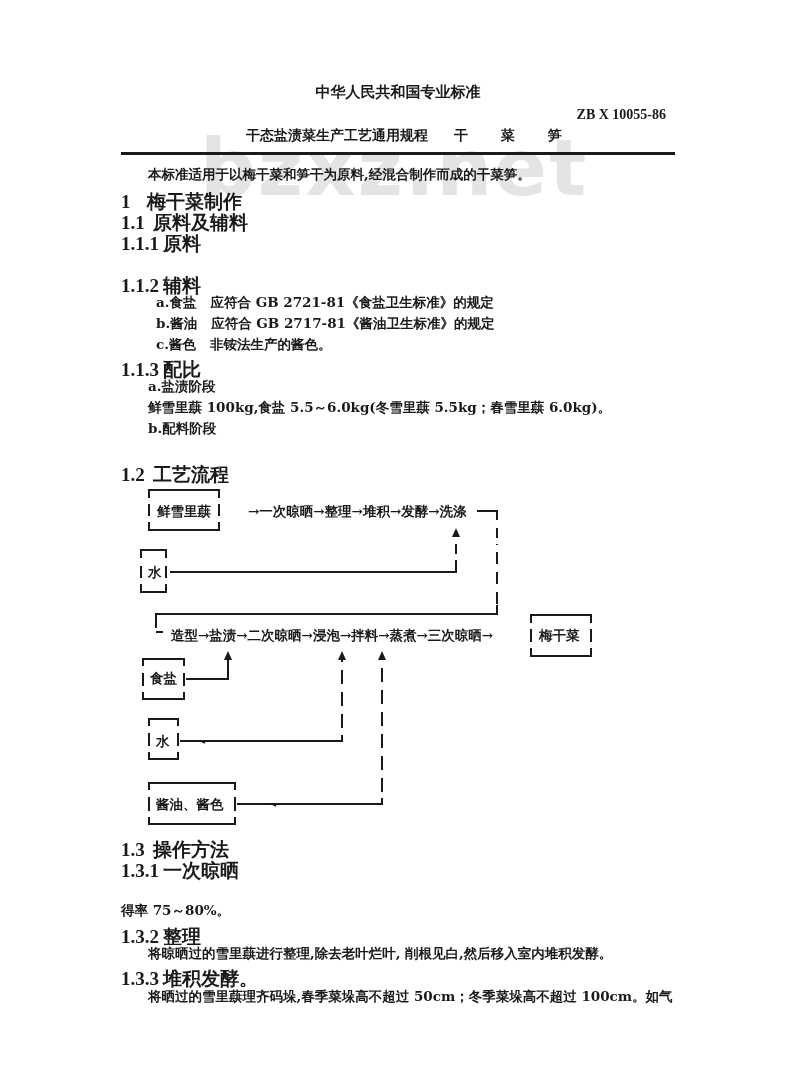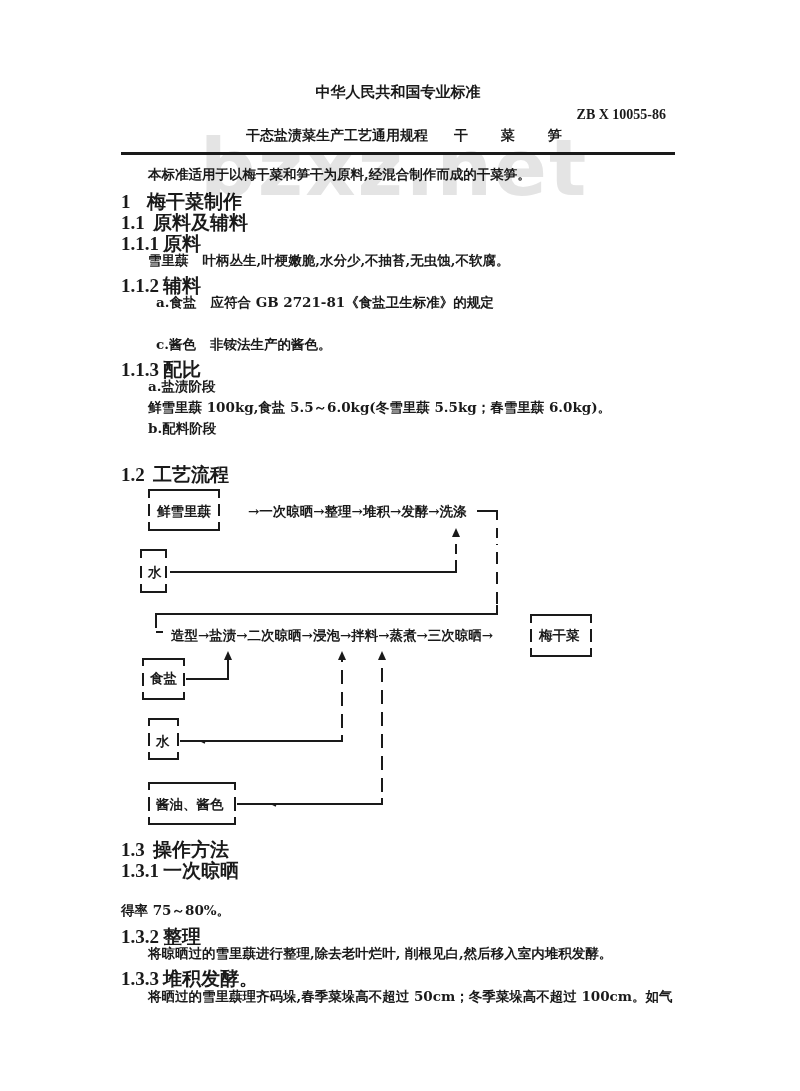--- a/index.html
+++ b/index.html
@@ -50,29 +50,29 @@
     <span class="num" style="width:26px;">1</span><span>梅干菜制作</span>
   </div>
 
   <div class="t h" style="left:121px; top:210px;">
     <span class="num" style="width:32px;">1.1</span><span>原料及辅料</span>
   </div>
 
   <div class="t h" style="left:121px; top:231px;">
     <span class="num" style="width:42px;">1.1.1</span><span>原料</span>
   </div>
-  <div class="t p" style="left:148px; top:252px;">
-    <span>雪里蕻</span><span style="margin-left:14px;">叶柄丛生,叶梗嫩脆,水分少,不抽苔,无虫蚀,不软腐。</span>
-  </div>
 
   <div class="t h" style="left:121px; top:273px;">
     <span class="num" style="width:42px;">1.1.2</span><span>辅料</span>
   </div>
   <div class="t p" style="left:156px; top:294px;">
     <span>a.食盐</span><span style="margin-left:14px;">应符合 GB 2721-81《食盐卫生标准》的规定</span>
+  </div>
+  <div class="t p" style="left:156px; top:315px;">
+    <span>b.酱油</span><span style="margin-left:14px;">应符合 GB 2717-81《酱油卫生标准》的规定</span>
   </div>
   <div class="t p" style="left:156px; top:336px;">
     <span>c.酱色</span><span style="margin-left:14px;">非铵法生产的酱色。</span>
   </div>
 
   <div class="t h" style="left:121px; top:357px;">
     <span class="num" style="width:42px;">1.1.3</span><span>配比</span>
   </div>
   <div class="t p" style="left:148px; top:378px;">a.盐渍阶段</div>
   <div class="t p" style="left:148px; top:399px;">鲜雪里蕻 100kg,食盐 5.5～6.0kg(冬雪里蕻 5.5kg；春雪里蕻 6.0kg)。</div>

